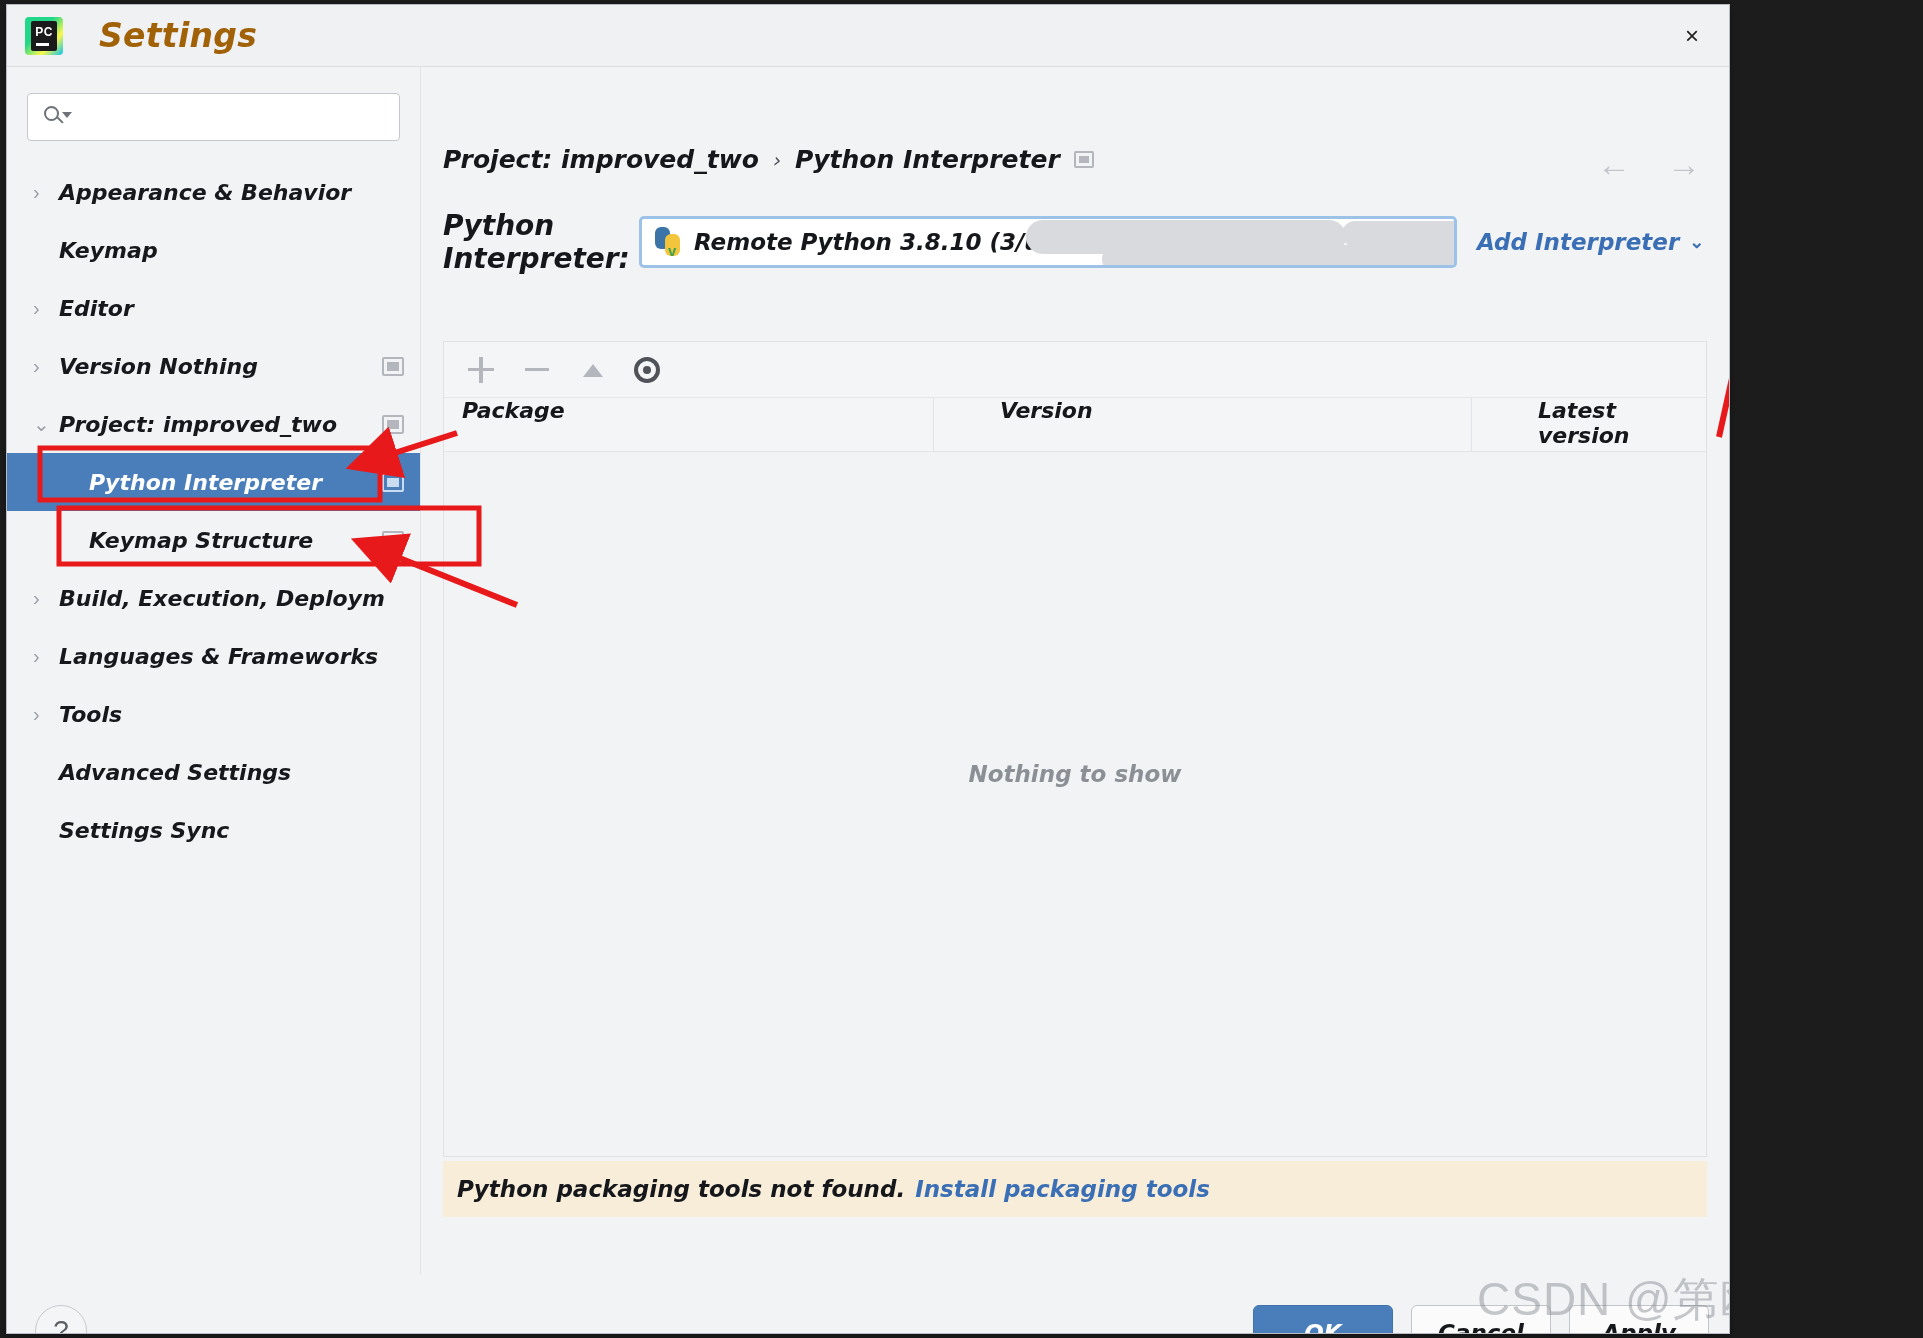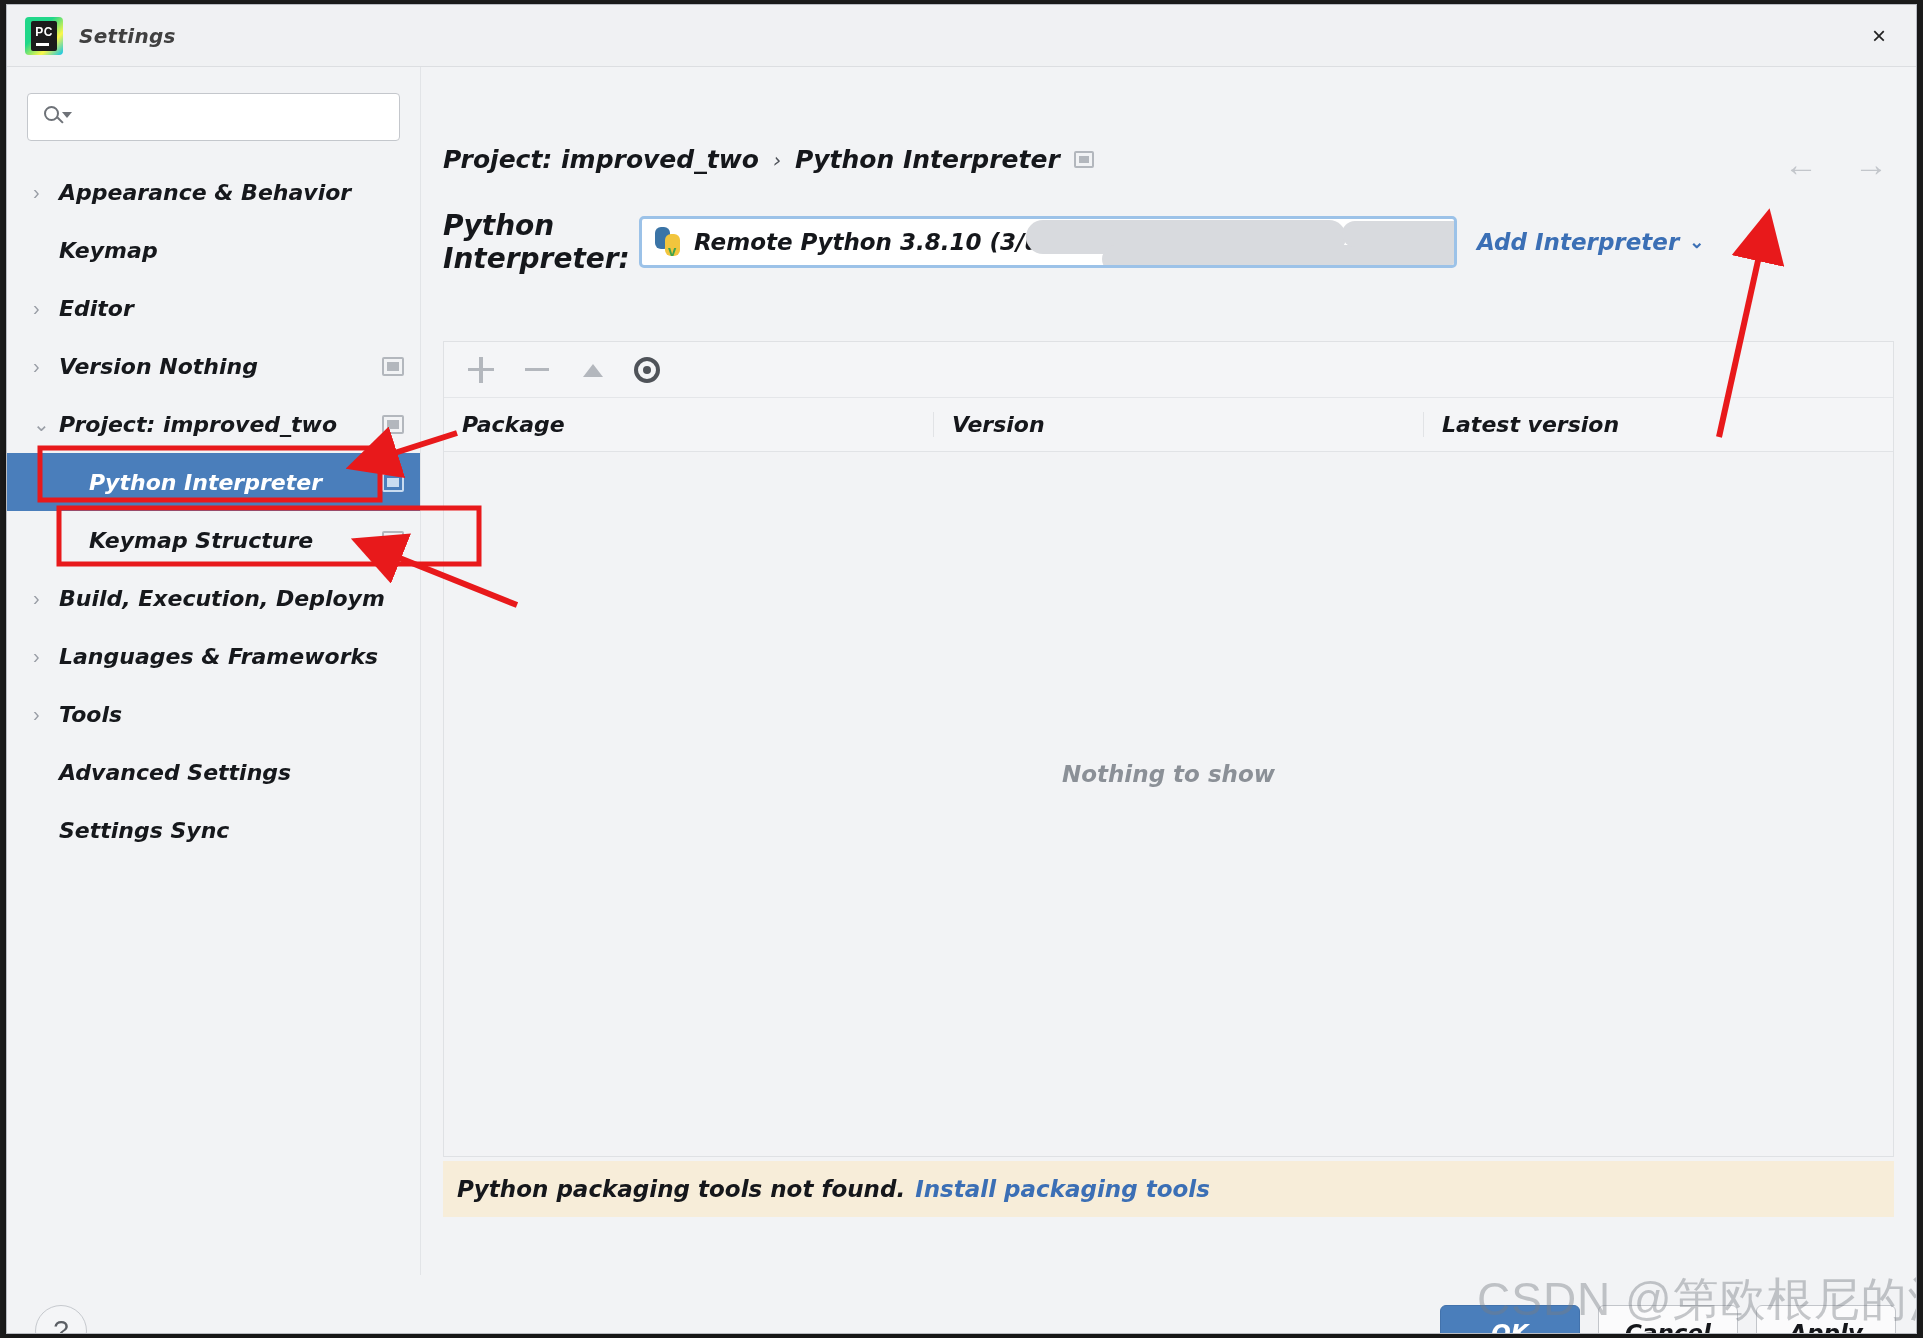--- a/index.html
+++ b/index.html
@@ -5,21 +5,21 @@
   * { box-sizing: border-box; margin: 0; padding: 0; }
   html, body {
     width: 1923px; height: 1338px;
     background: #1c1c1c;
     font-family: "DejaVu Sans", sans-serif;
     overflow: hidden;
   }
   .window {
     position: absolute;
     left: 6px; top: 4px;
-    width: 1911px; height: 1330px;
+    width: 1724px; height: 1330px;
     background: #f2f3f5;
     border: 1px solid #b9bcc2;
     box-shadow: 0 2px 8px rgba(0,0,0,.35);
     overflow: hidden;
   }
   
   .titlebar {
     position: relative;
     height: 62px;
     background: #f0f1f3;
@@ -36,24 +36,24 @@
     background: #1b1b1b; border-radius: 2px;
     color: #fff; font-family: "Liberation Sans", sans-serif;
     font-size: 12px; font-weight: 700;
     display: flex; align-items: center; justify-content: center;
     letter-spacing: .5px; padding-bottom: 7px;
   }
   .pc-logo .bar {
     position: absolute; left: 11px; bottom: 9px; width: 13px; height: 2.5px; background:#fff;
   }
   .title-text {
-    margin-left: 16px;
+    margin-left: 36px;
     font-family: "DejaVu Sans", sans-serif;
     font-style: italic; font-weight: 700;
-    font-size: 20px; color: #404040; letter-spacing: .3px;
+    font-size: 33px; color: #a16207; letter-spacing: .3px;
   }
   .win-close {
     position: absolute; right: 0; top: 0; width: 74px; height: 61px;
     display: flex; align-items: center; justify-content: center;
     font-size: 24px; color: #222; font-family: "Liberation Sans", sans-serif;
     cursor: pointer;
   }
   
   .body-wrap { display: flex; height: 1208px; }
   .sidebar {
@@ -214,22 +214,22 @@
     border-bottom: 13px solid #b3b7bd;
   }
   .ic-eye {
     border: 4px solid #4f5359; border-radius: 50%; width: 26px; height: 26px;
   }
   .ic-eye::after {
     content:""; position:absolute; left: 5px; top: 5px; width: 8px; height: 8px;
     background: #4f5359; border-radius: 50%;
   }
   .pkg-header {
-    height: 54px; display: flex; align-items: center;
-    border-bottom: 1px solid #e1e3e6; background: #f4f5f7;
+    height: 54px; display: flex; 
+    border-bottom: 1px solid #e1e3e6; background: #f4f5f7; gap: 48px;
   }
   .pkg-header div {
     font-family: "DejaVu Sans", sans-serif; font-style: italic; font-weight: 700;
     font-size: 22px; color: #15171b; padding-left: 18px; cursor: pointer;
   }
   .col-pkg { width: 490px; border-right: 1px solid #e1e3e6; }
   .col-ver { width: 490px; border-right: 1px solid #e1e3e6; }
   .col-lat { flex: 1; }
   .pkg-body {
     flex: 1; background: #f2f3f5; position: relative;

